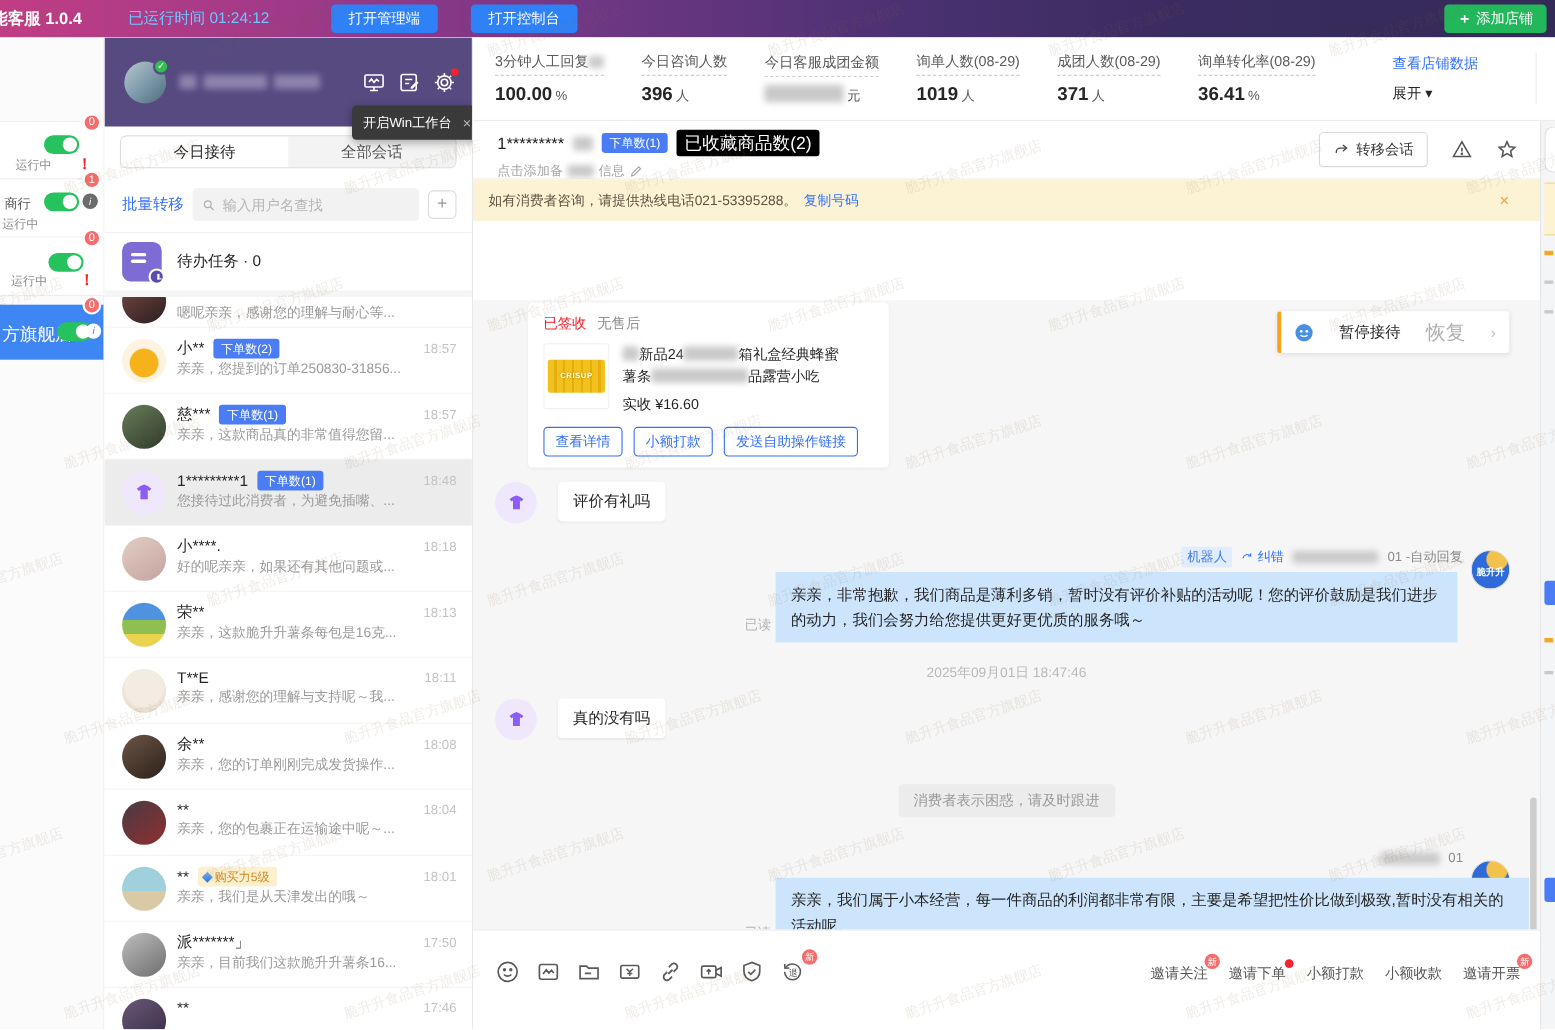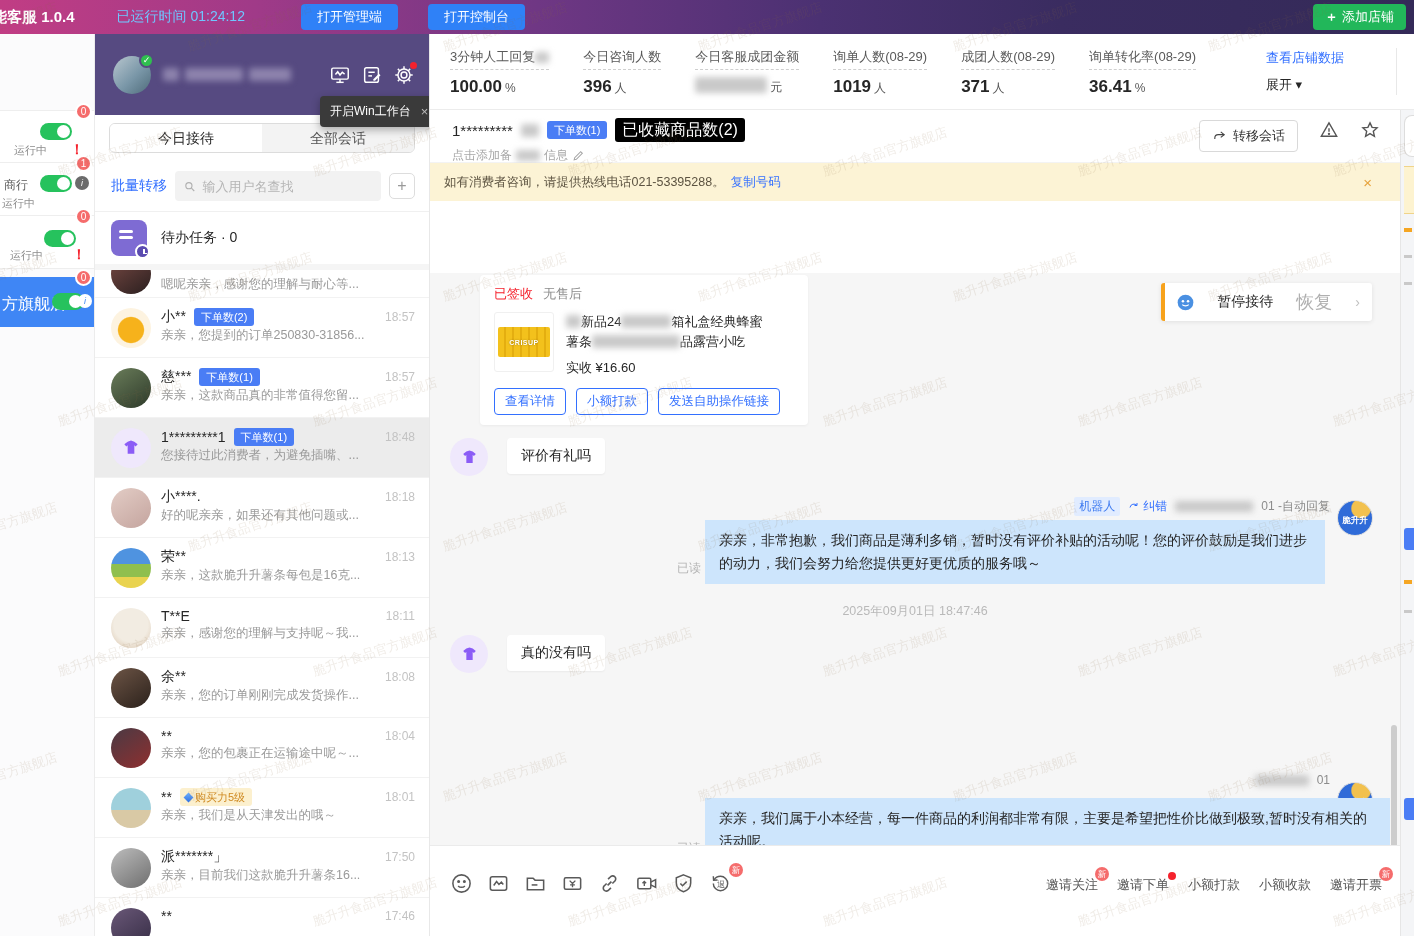--- a/index.html
+++ b/index.html
@@ -88,21 +88,21 @@
   .shopdata .link{color:#3370ff;font-size:13px;cursor:pointer}
   .shopdata .expand{margin-top:9px;font-size:13px;color:#262626;cursor:pointer}
   .hdr-divider{position:absolute;right:17px;top:14px;bottom:14px;border-left:1px solid #e8e8e8}
 
   .convo{position:absolute;left:0;top:76px;width:970px;bottom:0;background:#fff}
   .convo-header{position:relative;height:53px;border-bottom:1px solid #f3f3f3;padding:8px 0 0 22px}
   .cv-name-row{display:flex;align-items:center;gap:8px}
   .cv-name{font-size:15px;color:#262626}
   .badge-orange{background:#000000;color:#fff;font-size:16px;border-radius:3px;padding:1.5px 7px;white-space:nowrap}
   .cv-note{margin-top:5px;font-size:12px;color:#a6a6a6;display:flex;align-items:center;gap:4px}
-  .cv-actions{position:absolute;right:20px;top:10px;display:flex;gap:21px}
+  .cv-actions{position:absolute;right:20px;top:10px;display:flex;align-items:center;gap:21px}
   .transfer-btn{display:flex;align-items:center;gap:6px;border:1px solid #d9d9d9;border-radius:4px;padding:6px 12px;font-size:13px;color:#333;background:#fff;cursor:pointer}
   .notice{position:relative;height:38px;background:#fcf3d5;display:flex;align-items:center;padding-left:14px;font-size:12.5px;color:#5c5341}
   .notice .nlink{color:#3370ff;margin-left:6px;cursor:pointer}
   .notice .nclose{position:absolute;right:28px;color:#e6a23c;font-size:15px;cursor:pointer}
 
   .messages{position:absolute;left:0;top:163px;width:970px;height:591px;background:#f6f6f6;overflow:hidden}
   .order-card{position:absolute;left:50px;top:2px;width:328px;background:#fff;border-radius:4px;box-shadow:0 1px 3px rgba(0,0,0,.05);padding:10px 14px}
   .oc-status{font-size:13px}
   .oc-signed{color:#f5222d;margin-right:10px}
   .oc-after{color:#8c8c8c}
@@ -529,20 +529,21 @@
 
         <div class="ts-center" style="top:330px">2025年09月01日 18:47:46</div>
 
         <span class="cust-avatar" style="left:20px;top:362px">
           <svg viewBox="0 0 24 24" width="19" height="19">
               <path d="M8 4.5L12 3l4 1.5 4 3-2.4 2.6L16 8.8V19H8V8.8l-1.6 1.3L4 7.5z" fill="#8b5cf6"></path>
             </svg>
         </span>
         <div class="bubble-white" style="left:77px;top:362px">真的没有吗</div>
 
+        <div class="sysnote"><span>消费者表示困惑，请及时跟进</span></div>
 
         <div class="meta-row" style="right:70px;top:500px">
           <span class="blurchip" style="width:54px;height:11px"></span>
           <span>01</span>
         </div>
         <span class="agent-avatar" style="right:27px;top:509px">
             <span>脆升升</span>
           </span>
         <div class="bubble-blue" style="left:275px;top:525px;width:685px">亲亲，我们属于小本经营，每一件商品的利润都非常有限，主要是希望把性价比做到极致,暂时没有相关的活动呢。</div>
         <span class="readmark" style="left:247px;top:567px">已读</span>

